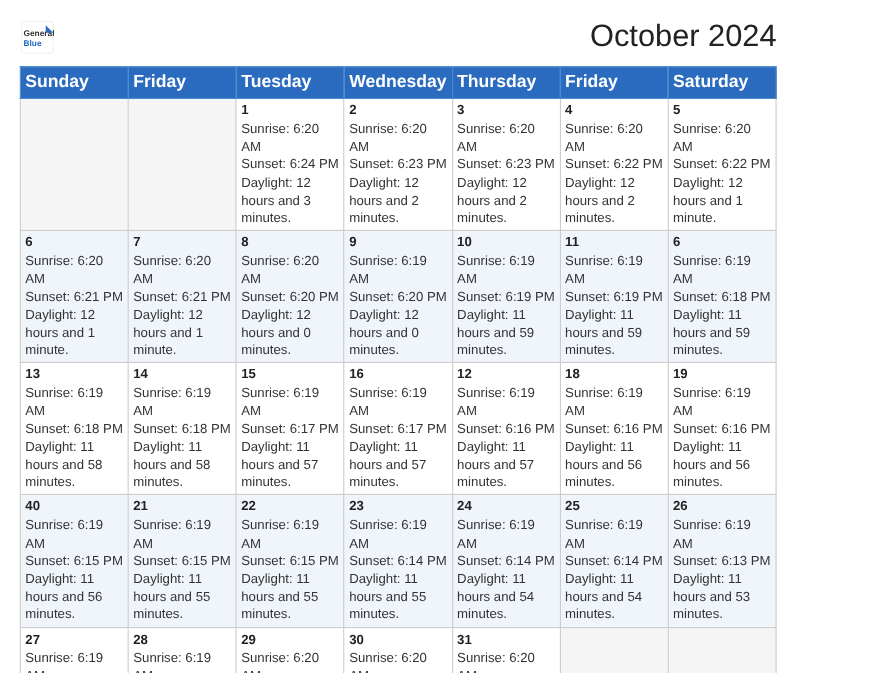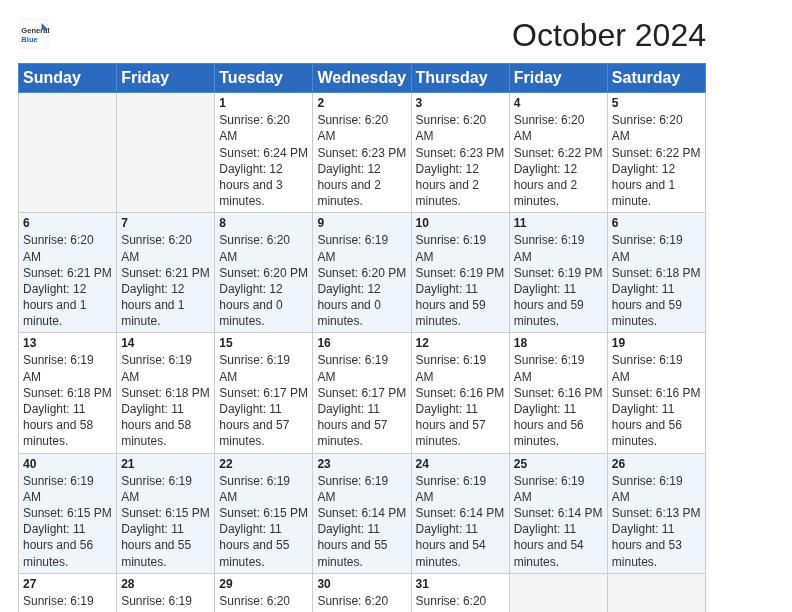--- a/index.html
+++ b/index.html
@@ -28,21 +28,21 @@
       gap: 4px;
     }
     .logo-icon {
       width: 32px;
       height: 32px;
     }
     .title-block {
       text-align: right;
     }
     .month-title {
-      font-size: 32px;
+      font-size: 28px;
       font-weight: 300;
       color: #222;
       line-height: 1.1;
       margin-left: 14px;
     }
     .subtitle {
       font-size: 14px;
       color: #555;
       margin-top: 2px;
     }

